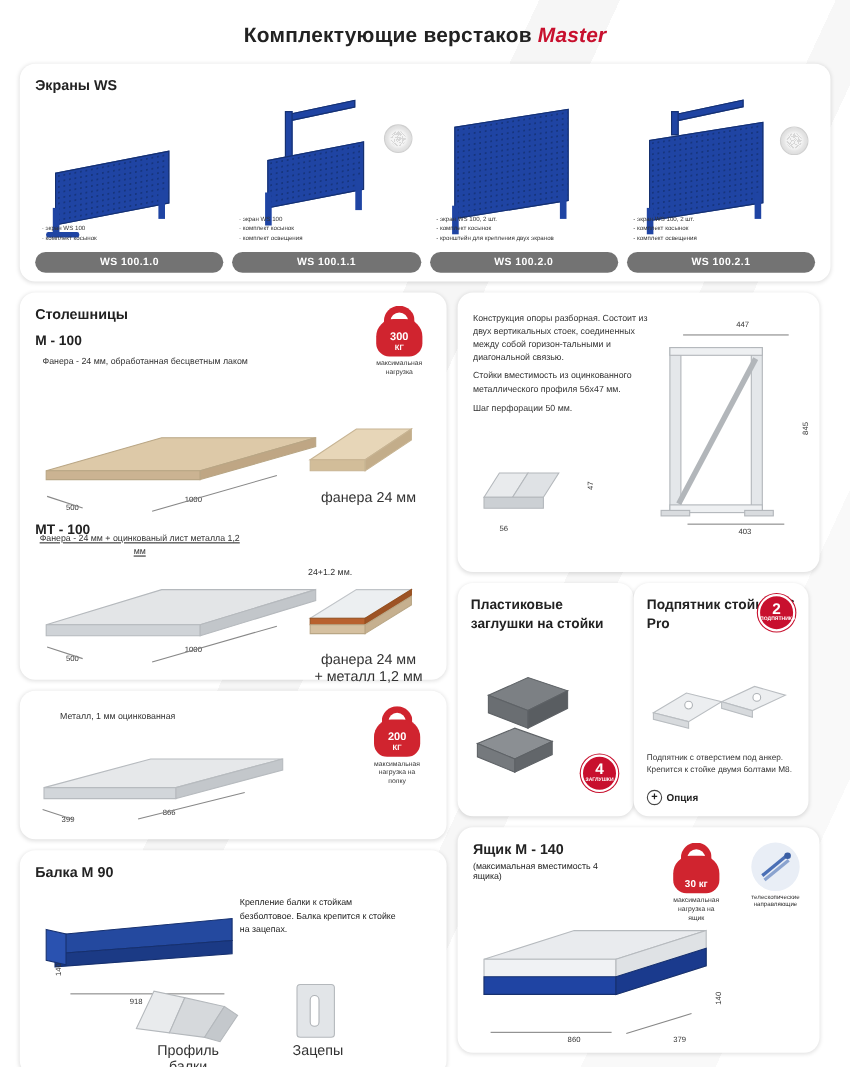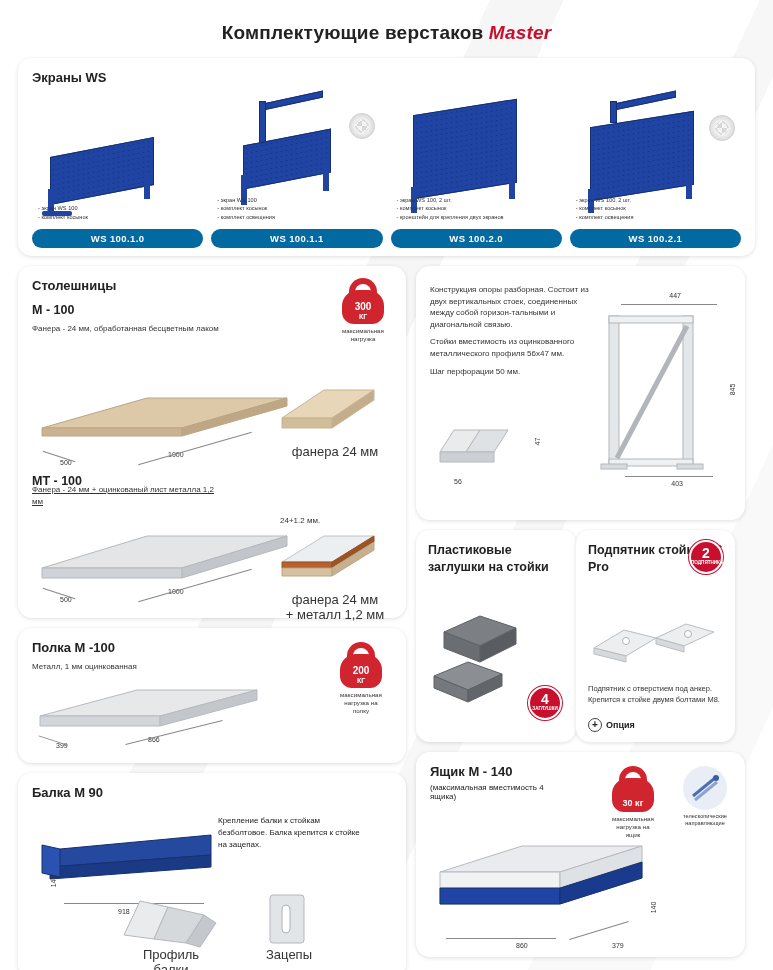--- a/index.html
+++ b/index.html
@@ -42,21 +42,21 @@
   }
 
   
   .ws { padding: 12px 14px 8px 14px; margin-bottom: 10px; }
   .ws h2 { margin-bottom: 6px; }
   .ws-row { display:flex; gap:8px; }
   .ws-cell { flex:1; position:relative; }
   .ws-vis { height: 132px; position:relative; }
   .ws-code {
     margin-top:6px;
-    background:#0369a1; color:#fff; border-radius:14px;
+    background:#737373; color:#fff; border-radius:14px;
     font-size:9.5px; font-weight:bold; text-align:center;
     padding: 4px 0 4px 0; letter-spacing:0.4px;
   }
   .ws-list {
     position:absolute; left:6px; bottom:2px;
     font-size:5.6px; line-height:1.5; color:#333;
   }
   .ws-list div::before { content:"- "; }
 
   
@@ -80,21 +80,21 @@
   }
 
   
   .mid { display:flex; gap:10px; }
   .col-left { width: 388px; }
   .col-right { width: 329px; }
 
   
   .tops { padding: 12px 14px; margin-bottom:10px; height: 352px; position:relative;}
   .model { font-size:12.5px; font-weight:bold; margin: 10px 0 6px 0; }
-  .desc { font-size:8px; line-height:1.45; color:#333; max-width: 200px;}
+  .desc { font-size:8px; line-height:1.45; color:#333; max-width: 200px; text-align: center;}
   .kettle {
     position:absolute; right:16px; top:12px; width:54px; text-align:center;
   }
   .kb {
     width:46px; height:46px; margin:0 auto; position:relative;
   }
   .kb .bell{
     position:absolute; bottom:0; left:2px; width:42px; height:34px;
     background:#d0242f; border-radius: 16px 16px 12px 12px;
   }
@@ -304,21 +304,20 @@
             <polygon points="58,34 100,8 100,14 58,40" fill="#9d5325" stroke="#96501f" stroke-width="1"></polygon>
             <polygon points="8,40 58,40 58,48 8,48" fill="#d5c0a0" stroke="#b9a685" stroke-width="1"></polygon>
             <polygon points="58,40 100,14 100,22 58,48" fill="#c6b08f" stroke="#b9a685" stroke-width="1"></polygon>
           </svg>
           <div class="note" style="left:262px; top:326px; width:110px; white-space:pre-line;">фанера 24 мм
 + металл 1,2 мм</div>
         </div>
       </div>
 
       <div class="card shelf">
-        <h2>Полка M -100</h2>
         <div class="desc" style="margin-top:6px; width:150px;">Металл, 1 мм оцинкованная</div>
 
         <div class="kettle" style="right:18px; top:14px;">
           <div class="kb">
             <div class="handle"></div>
             <div class="bell"></div>
             <div class="val"><span>200</span><small>КГ</small></div>
           </div>
           <div class="kcap" style="white-space:pre-line;">максимальная
 нагрузка на

